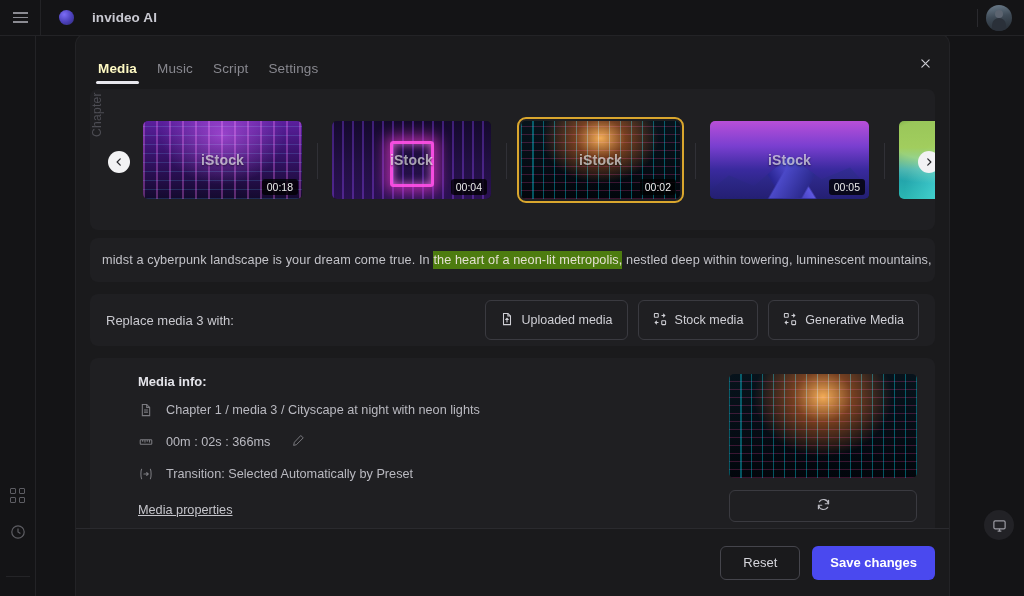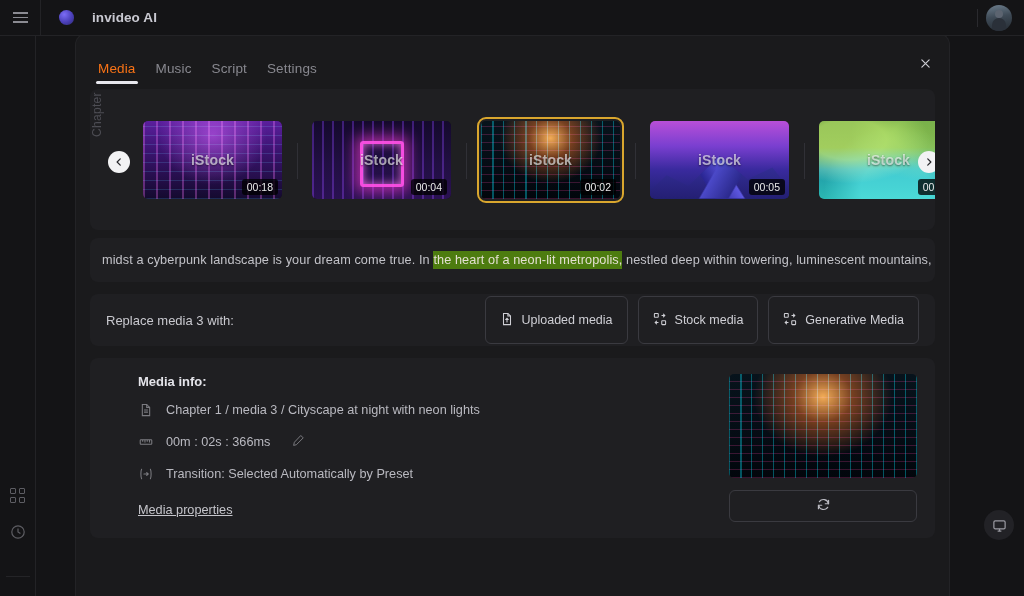--- a/index.html
+++ b/index.html
@@ -68,21 +68,21 @@
     display: flex; flex-direction: column; overflow: hidden;
   }
   .tabs {
     position: relative; height: 53px; display: flex; align-items: flex-end;
     padding: 0 0 0 14px; gap: 4px; flex: none;
   }
   .tab {
     font-size: 13.5px; color: #88888f; padding: 0 8px 11px 8px;
     cursor: pointer; position: relative; letter-spacing: .15px;
   }
-  .tab.active { color: #f97316; font-weight: normal; }
+  .tab.active { color: #fef9c3; font-weight: bold; }
   .tab.active::after {
     content:""; position:absolute; left:6px; right:6px; bottom:3px;
     height:3px; background:#e8e8ee; border-radius:2px;
   }
   .modal-close {
     position: absolute; right: 13px; top: 18px; width: 22px; height: 22px;
     display:flex; align-items:center; justify-content:center; cursor:pointer;
   }
   .modal-body { flex: 1; overflow: hidden; padding: 0 14px; }
 
@@ -98,21 +98,21 @@
   }
   .strip {
     position: absolute; left: 38px; top: 8px; right: 0; height: 125px;
     display: flex; align-items: center; gap: 0;
   }
   .thumb-wrap { position: relative; padding: 0 15px; }
   .thumb-wrap + .thumb-wrap::before {
     content:""; position:absolute; left:0; top:22px; width:1px; height:36px; background:#303036;
   }
   .thumb {
-    position: relative; width: 139px; height: 78px; border-radius: 5px;
+    position: relative; width: 159px; height: 78px; border-radius: 5px;
     overflow: hidden; cursor: pointer; background:#111;
   }
   .thumb.selected { outline: 2px solid #d9a62e; outline-offset: 2px; border-radius:5px; }
   .thumb .istock {
     position: absolute; left: 0; right: 0; top: 50%; transform: translateY(-50%);
     text-align: center; color: rgba(255,255,255,.62); font-size: 14px;
     font-weight: bold; letter-spacing: .2px; text-shadow: 0 1px 2px rgba(0,0,0,.5);
   }
   .thumb .dur {
     position: absolute; right: 4px; bottom: 4px; background: rgba(0,0,0,.78);
@@ -187,21 +187,21 @@
   .script-text .hl { background: #4d7c0f; color: #e4e0d2; padding: 2px 0; }
 
   
   .replace-card {
     background: #1f1f22; border-radius: 8px; margin-top: 12px;
     height: 52px; display: flex; align-items: center; padding: 0 16px;
   }
   .replace-label { color: #c9c9cf; font-size: 13px; font-weight: normal; }
   .replace-btns { margin-left: auto; display: flex; gap: 10px; }
   .rbtn {
-    display: flex; align-items: center; gap: 8px; height: 48px; padding: 0 14px;
+    display: flex; align-items: center; gap: 8px; height: 40px; padding: 0 14px;
     border: 1px solid #3a3a40; border-radius: 6px; background: transparent;
     color: #cfcfd5; font-size: 12.5px; cursor: pointer;
     font-family: "Liberation Sans", sans-serif;
   }
 
   
   .info-card {
     background: #1f1f22; border-radius: 8px; margin-top: 12px;
     height: 180px; padding: 16px 18px; display: flex;
   }
@@ -456,15 +456,19 @@
                 <path d="M13.4 3.6v3.6h-3.5"></path>
                   <path d="M2.6 12.4V8.8h3.5"></path>
               </svg>
             </span>
           </button>
         </div>
       </div>
 
     </div>
 
+    <div class="footer">
+      <button class="btn-reset">Reset</button>
+      <button class="btn-save">Save changes</button>
+    </div>
 
   </div>
 </div>
 
 </body></html>

